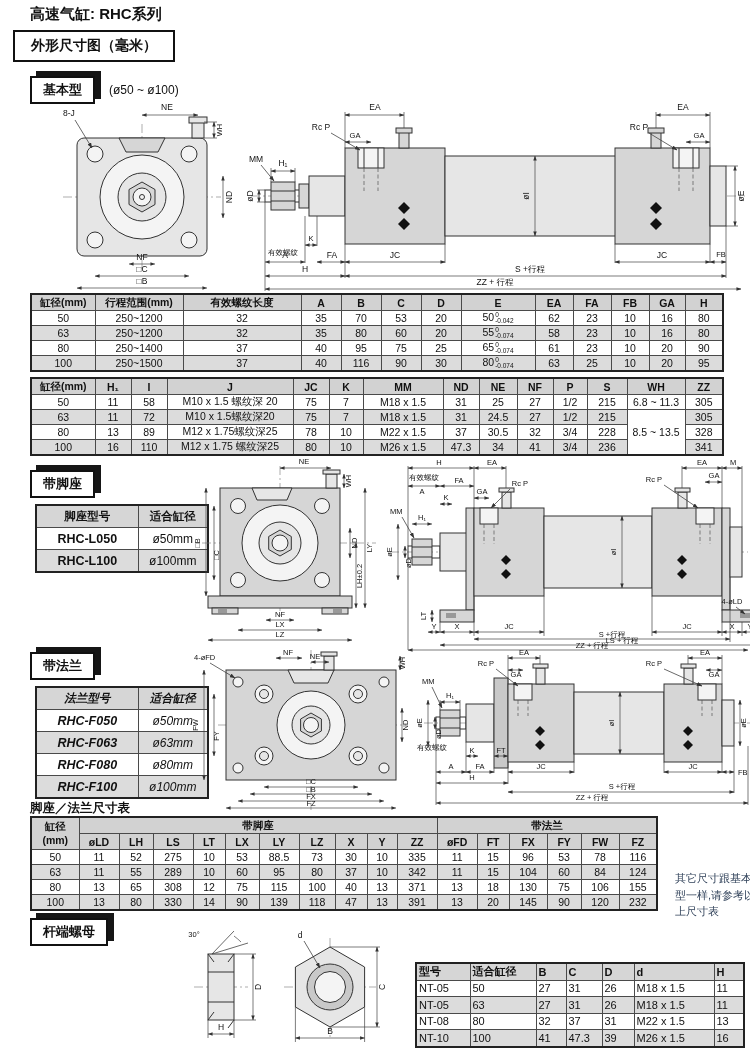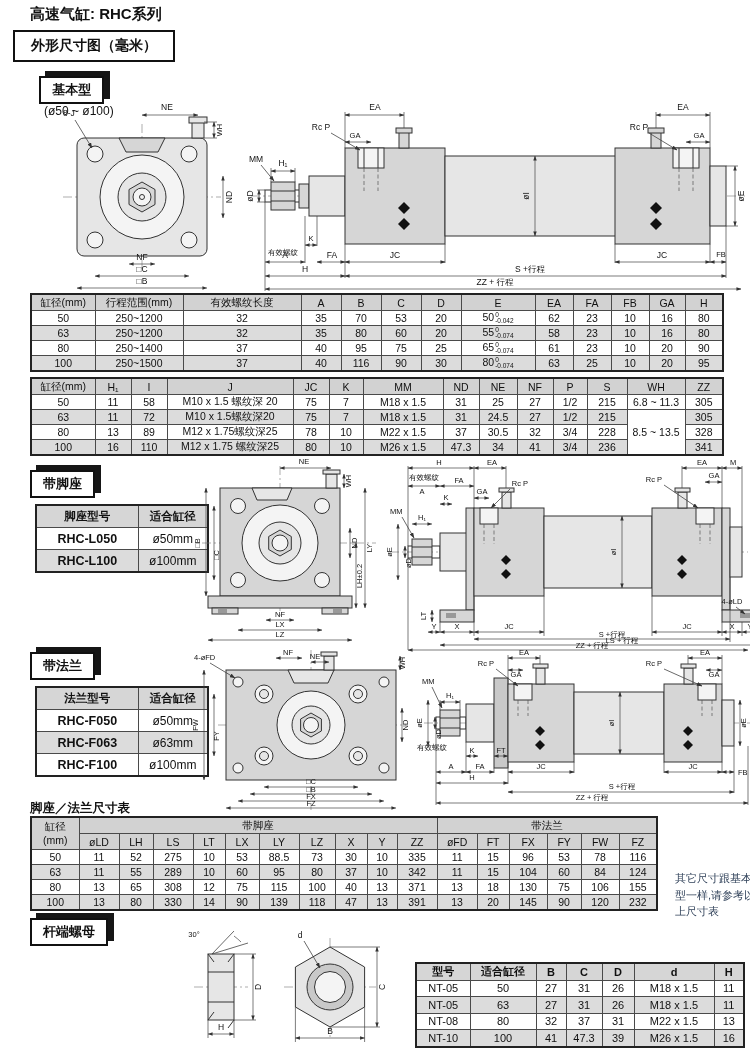--- a/index.html
+++ b/index.html
@@ -10,32 +10,32 @@
   .head-box{border:2px solid #111;padding:5px 16px;font-size:14px;font-weight:bold;background:#fff;}
   .tag{display:inline-block;border:2px solid #111;background:#fff;padding:3px 11px;
        font-size:13px;font-weight:bold;box-shadow:6px -5px 0 #161616;}
   .range{font-size:12px;margin-left:14px;vertical-align:middle;}
   .tag-row{display:flex;align-items:center;}
   
   table{border-collapse:collapse;table-layout:fixed;}
   .tbl{border:2px solid #222;font-size:10.5px;}
   .tbl th,.tbl td{border:1px solid #4a4a4a;text-align:center;padding:0 2px;height:14px;
                   overflow:hidden;white-space:nowrap;}
-  .tbl thead th{background:#d2d2d2;font-weight:normal;height:15px;}
+  .tbl thead th{background:#d2d2d2;font-weight:bold;height:15px;}
   .tbl tbody tr:nth-child(even) td{background:#dcdcdc;}
   .tbl td.wh-merge{background:#fff !important;}
   .ecell .tol{display:inline-block;vertical-align:middle;margin-left:1px;}
   .ecell .tol i{display:block;font-style:normal;font-size:6.5px;line-height:6.5px;text-align:left;}
   .small-tbl{border:2px solid #222;font-size:12px;}
   .small-tbl th,.small-tbl td{border:1px solid #4a4a4a;text-align:center;height:21px;padding:0 4px;}
   .small-tbl thead th{background:#d6d6d6;font-weight:bold;font-size:11.5px;}
   .small-tbl tbody tr:nth-child(even) td{background:#dcdcdc;}
   .small-tbl tbody td:first-child{font-weight:bold;font-size:12.5px;}
   .nut-tbl{border:2px solid #222;font-size:11px;}
-  .nut-tbl th,.nut-tbl td{border:1px solid #4a4a4a;text-align:center;height:15.5px;padding:0 2px;white-space:nowrap;}
+  .nut-tbl th,.nut-tbl td{border:1px solid #4a4a4a;text-align:left;height:15.5px;padding:0 2px;white-space:nowrap;}
   .nut-tbl thead th{background:#d6d6d6;font-weight:bold;}
   .nut-tbl tbody tr:nth-child(even) td{background:#dcdcdc;}
   .ff-head{font-size:12.5px;font-weight:bold;}
   .note{font-size:11px;color:#31425a;line-height:1.5;width:84px;}
   .cyl-h span{display:block;line-height:1.25;}
   
   svg.dwg{position:absolute;overflow:visible;}
   .dwg .s{stroke:#333;stroke-width:1;fill:none;}
   .dwg .sf1{stroke:#333;stroke-width:1;fill:#d6d6d6;}
   .dwg .sf2{stroke:#333;stroke-width:1;fill:#e6e6e6;}
@@ -49,21 +49,21 @@
   .dwg text{font-family:"Liberation Sans",sans-serif;font-size:8.5px;fill:#111;text-anchor:middle;}
   .dwg text.sm{font-size:7.5px;}
   .dwg text.st{text-anchor:start;}
 </style>
 </head>
 <body>
 
 <div class="abs pg-title" style="left:30px;top:5px;">高速气缸: RHC系列</div>
 <div class="abs head-box" style="left:13px;top:30px;">外形尺寸图（毫米）</div>
 
-<div class="abs tag-row" style="left:30px;top:76px;flex-direction:column;">
+<div class="abs tag-row" style="left:30px;top:76px;">
   <span class="tag">基本型</span>
   <span class="range">(ø50 ~ ø100)</span>
 </div>
 
 <svg class="dwg" style="left:55px;top:96px;" width="692" height="196" viewBox="0 0 692 196">
   <defs>
       <marker id="arB" markerWidth="7" markerHeight="5" refX="6.5" refY="2.5" orient="auto-start-reverse">
         <path d="M0,0L7,2.5L0,5z" fill="#333"></path>
       </marker>
     </defs>
@@ -531,39 +531,43 @@
     <text class="sm" x="420" y="177">S +行程</text>
     <line class="dl" marker-start="url(#arF)" marker-end="url(#arF)" x1="248" y1="185" x2="566" y2="185"></line>
     <text class="sm" x="430" y="183">LS + 行程</text>
     <line class="dl" marker-start="url(#arF)" marker-end="url(#arF)" x1="216" y1="190" x2="556" y2="190"></line>
     <text class="sm" x="400" y="188">ZZ + 行程</text>
   </g>
 </svg>
 
 <div class="abs" style="left:30px;top:652px;"><span class="tag">带法兰</span></div>
 
-<table class="small-tbl abs" style="left:35px;top:686px;width:172px;">
+<table class="small-tbl abs" style="left:35px;top:686px;width:172px;font-style:italic;">
   <colgroup>
       <col style="width:102px">
       <col style="width:70px">
     </colgroup>
   <thead>
       <tr>
         <th>法兰型号</th>
         <th>适合缸径</th>
       </tr>
     </thead>
   <tbody>
     <tr>
         <td>RHC-F050</td>
         <td>ø50mm</td>
       </tr>
     <tr>
         <td>RHC-F063</td>
         <td>ø63mm</td>
+      </tr>
+    <tr>
+        <td>RHC-F080</td>
+        <td>ø80mm</td>
       </tr>
     <tr>
         <td>RHC-F100</td>
         <td>ø100mm</td>
       </tr>
   </tbody>
 </table>
 
 <svg class="dwg" style="left:192px;top:650px;" width="558" height="158" viewBox="0 0 558 158">
   <defs>

